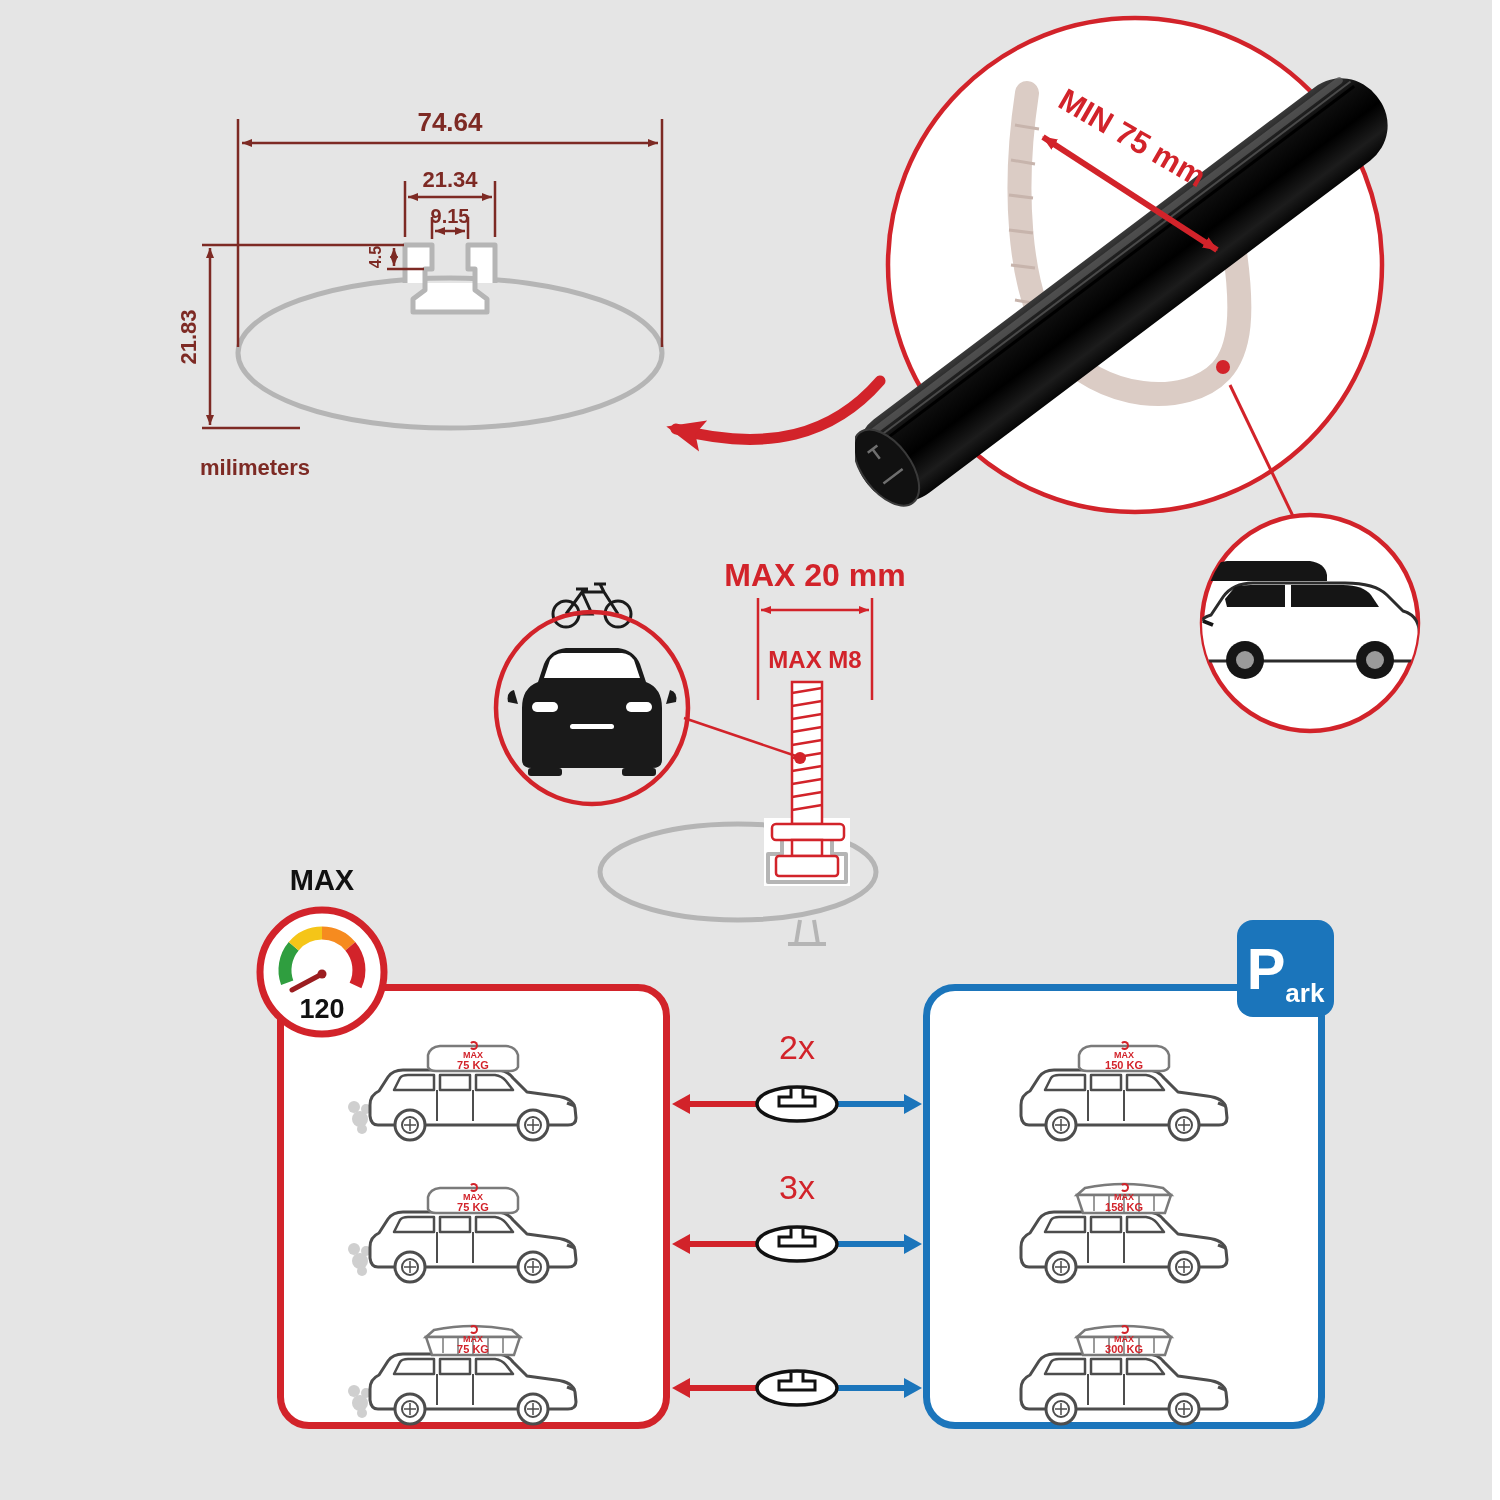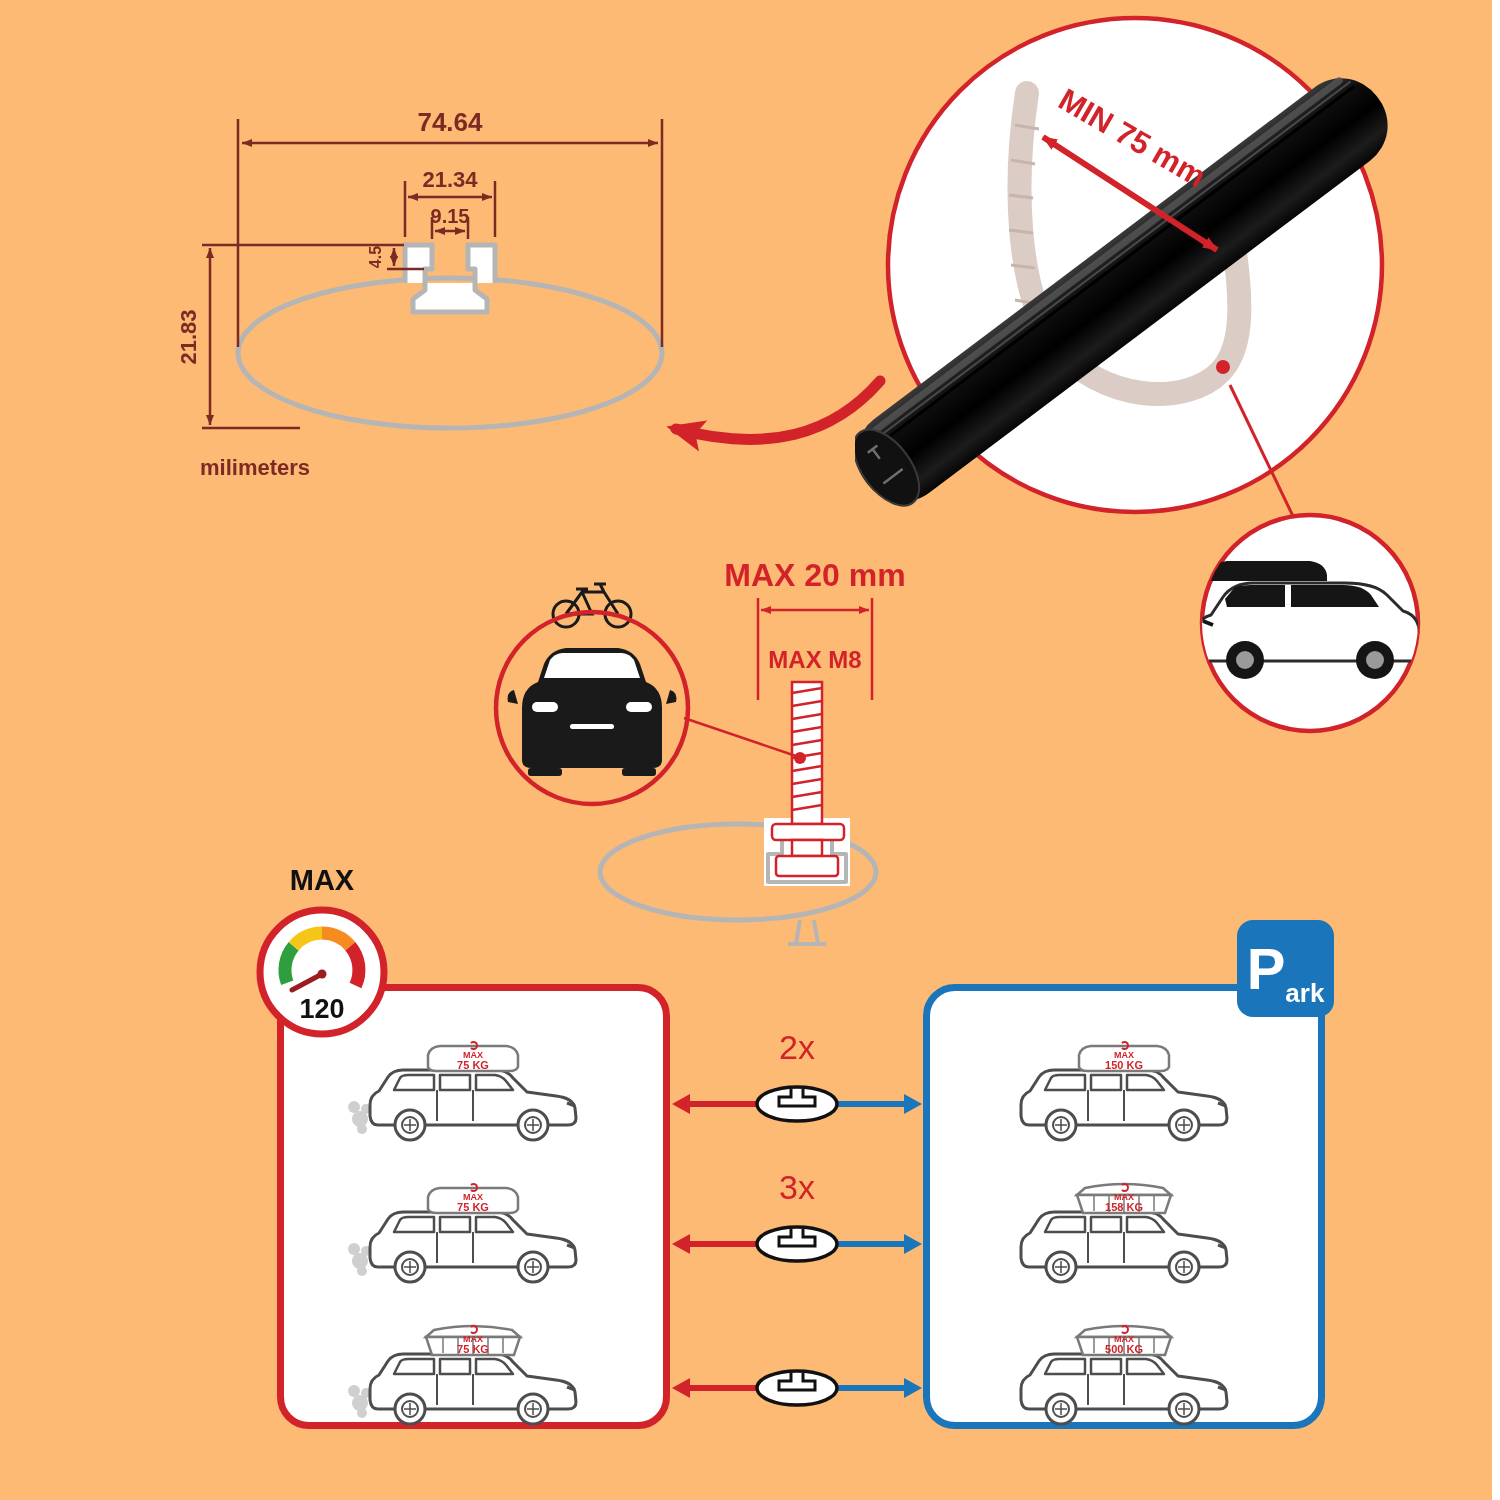--- a/index.html
+++ b/index.html
@@ -1,18 +1,18 @@
 <!DOCTYPE html>
 <html><head>
 <meta charset="utf-8">
 <style>
   *{margin:0;padding:0;box-sizing:border-box}
   html,body{background:#fff}
   body{font-family:"Liberation Sans",sans-serif}
-  .canvas{position:relative;width:1492px;height:1500px;background:#fdba74;overflow:hidden}
+  .canvas{position:relative;width:1492px;height:1500px;background:#e5e5e5;overflow:hidden}
   .abs{position:absolute}
 
   
   text.dim{fill:#7d2a24;font-weight:bold;text-anchor:middle;font-size:22px}
   text.dim.big{font-size:26px}
   text.dim.small{font-size:20px}
   text.dim.tiny{font-size:16px}
   text.dim.unit{text-anchor:start;font-weight:bold;font-size:22px}
 
   text.red{fill:#d2232a;font-weight:bold}
@@ -336,17 +336,17 @@
     </div>
   </div>
   <div class="carblock" style="left:999px;top:1317px">
     <svg width="250" height="115" viewBox="0 0 250 115">
       <use href="#suvCar"></use>
         <use href="#cargoBasket"></use>
     </svg>
     <div class="cargo-label">
       <span class="swirl"></span>
       <span class="l1">MAX</span>
-      <span class="l2">500 KG</span>
+      <span class="l2">300 KG</span>
     </div>
   </div>
 
 </div>
 
 </body></html>

